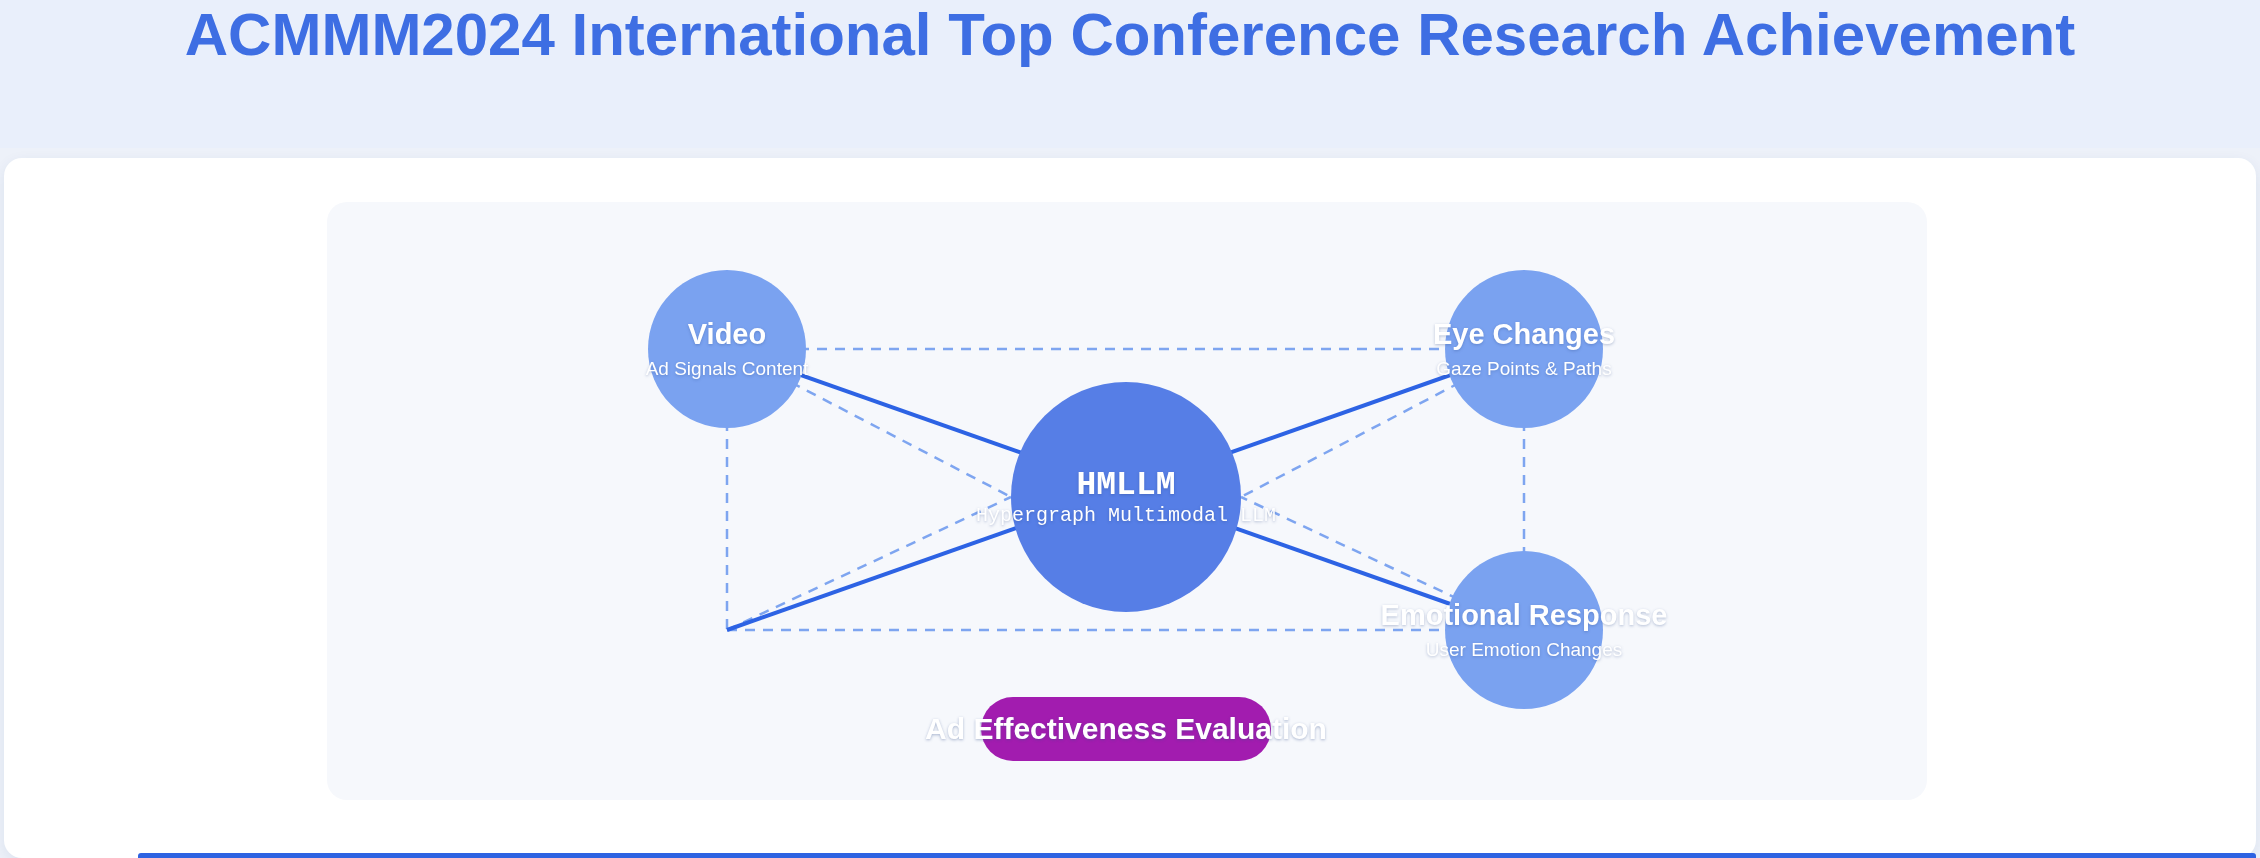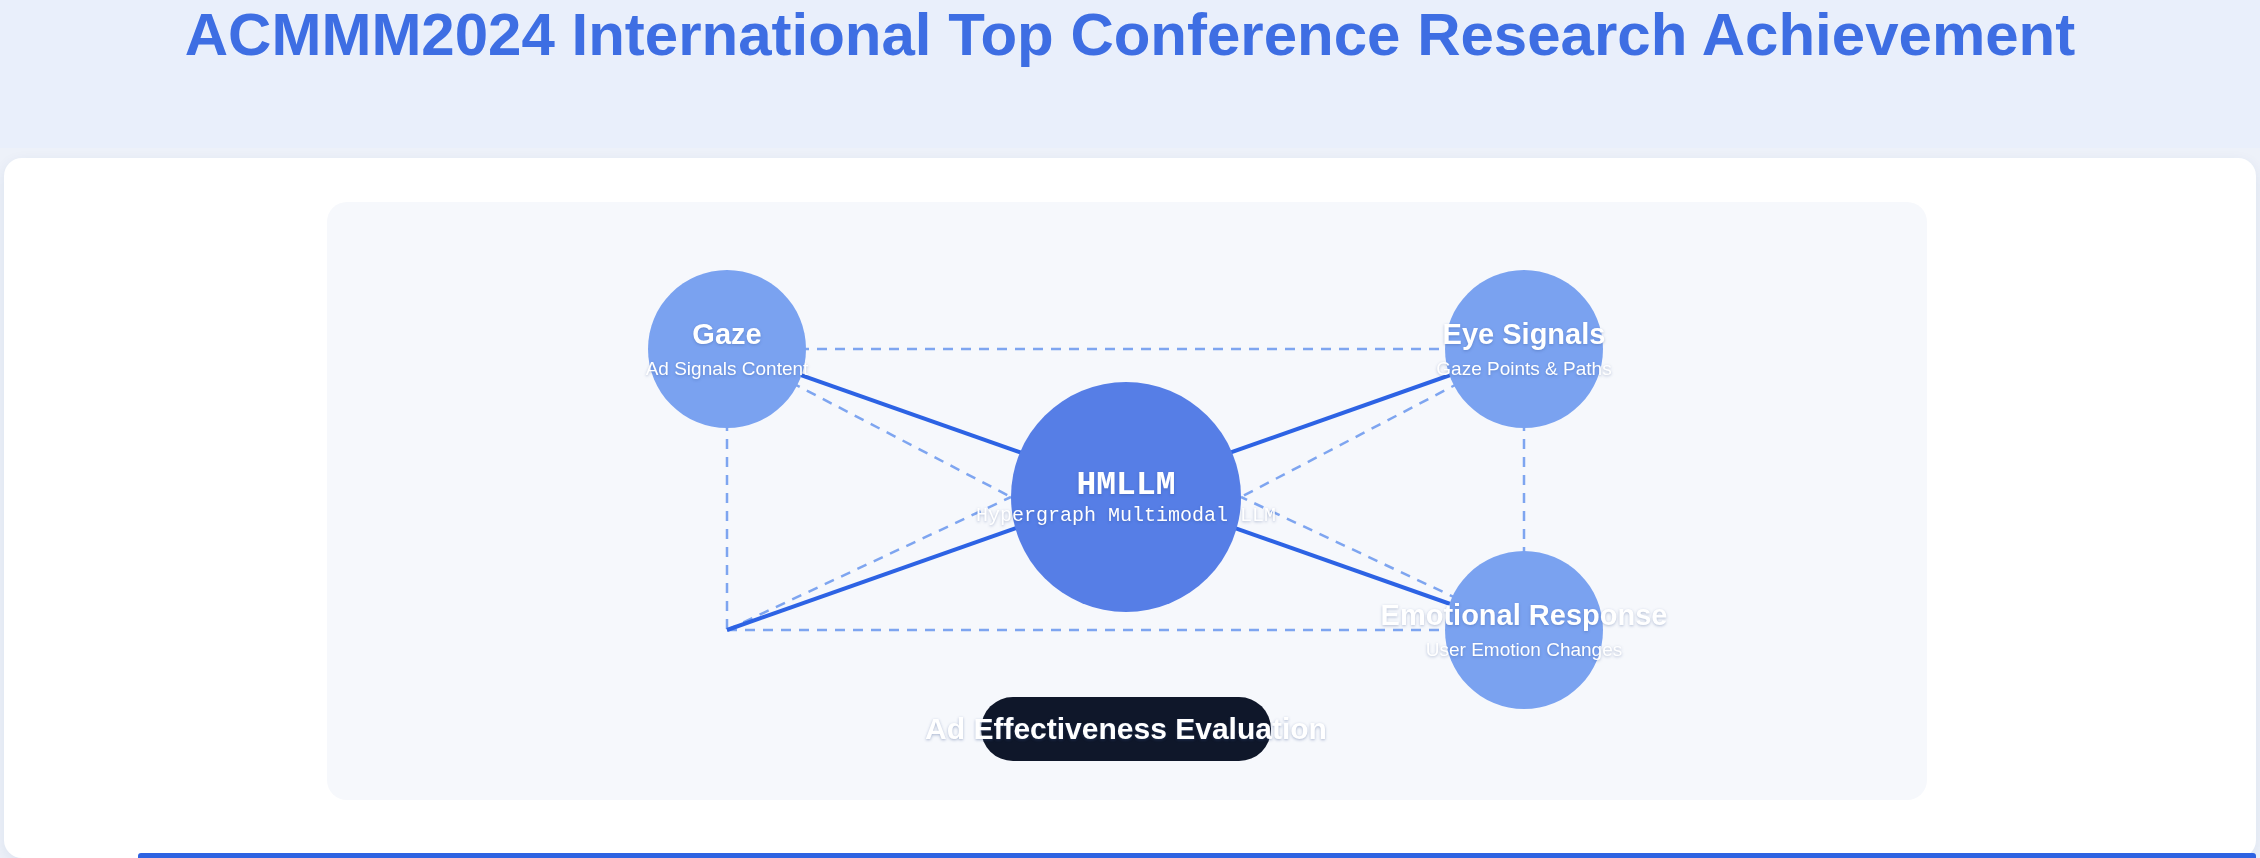--- a/index.html
+++ b/index.html
@@ -98,21 +98,21 @@
   .center-node .s {
     font-size: 20px;
     white-space: nowrap;
     text-shadow: 0 1px 3px rgba(40, 65, 130, 0.35);
   }
   .pill {
     position: absolute;
     left: 654px; top: 495px;
     width: 290px; height: 64px;
     border-radius: 32px;
-    background: #0f172a;
+    background: #a21caf;
     display: flex; align-items: center; justify-content: center;
     color: #ffffff;
     font-size: 30px;
     font-weight: bold;
     white-space: nowrap;
     text-shadow: 0 1px 3px rgba(52, 80, 140, 0.4);
   }
   .bottom-strip {
     position: absolute;
     bottom: 0; left: 138px;
@@ -138,26 +138,26 @@
       <line class="dashed" x1="1197" y1="147" x2="1197" y2="428"></line>
       <line class="dashed" x1="400" y1="147" x2="684" y2="295"></line>
       <line class="dashed" x1="400" y1="428" x2="684" y2="295"></line>
       <line class="dashed" x1="1197" y1="147" x2="914" y2="295"></line>
       <line class="dashed" x1="1197" y1="428" x2="914" y2="295"></line>
       <line class="solid" x1="400" y1="147" x2="1197" y2="428"></line>
       <line class="solid" x1="400" y1="428" x2="1197" y2="147"></line>
     </svg>
 
     <div class="node n-video">
-      <div class="t">Gaze</div>
+      <div class="t">Video</div>
       <div class="s">Ad Signals Content</div>
     </div>
 
     <div class="node n-eye">
-      <div class="t">Eye Signals</div>
+      <div class="t">Eye Changes</div>
       <div class="s">Gaze Points &amp; Paths</div>
     </div>
 
 
     <div class="node n-emo">
       <div class="t">Emotional Response</div>
       <div class="s">User Emotion Changes</div>
     </div>
 
     <div class="center-node">

